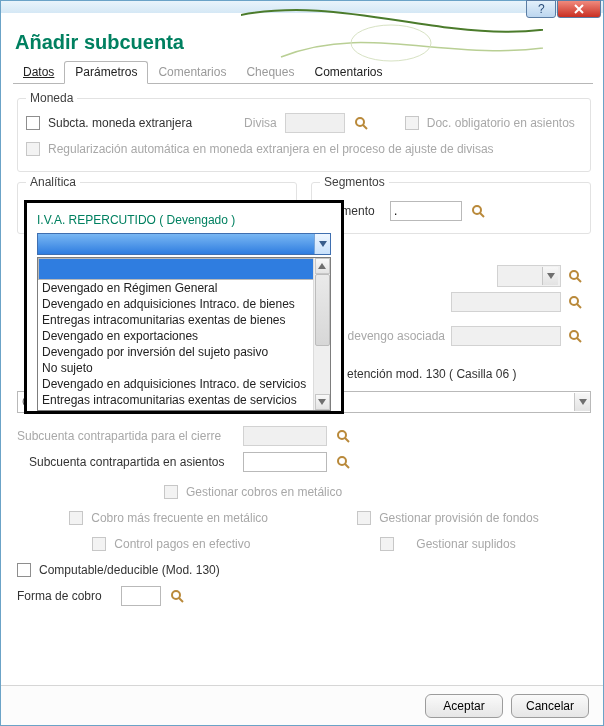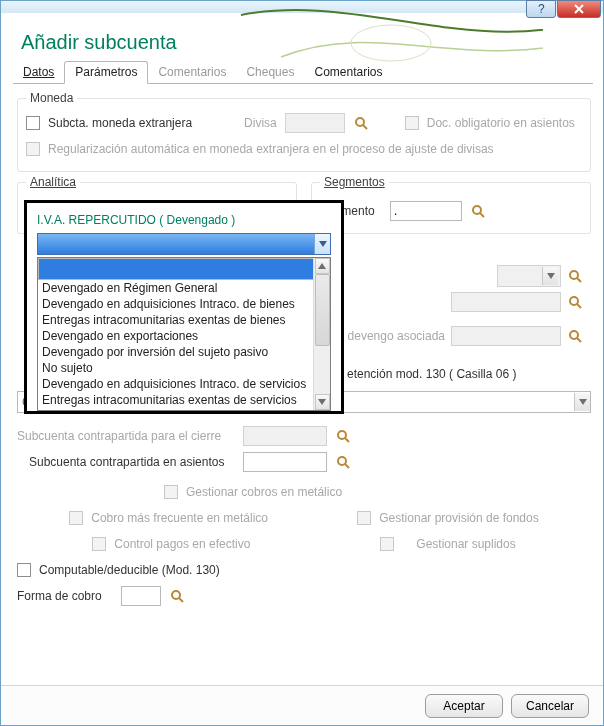--- a/index.html
+++ b/index.html
@@ -6,21 +6,21 @@
 body { margin: 0; background: #fff; }
 .window { width: 604px; height: 726px; border: 1px solid #6ba3c7; position: relative; background: #fff; }
 .titlebar { height: 12px; background: linear-gradient(#e9f4fb, #d5e8f5); position: relative; }
 .titlebtns { position: absolute; right: 2px; top: -1px; display: flex; }
 .titlebtn { width: 30px; height: 18px; border: 1px solid #5a7da4; border-radius: 0 0 3px 3px; display: flex; align-items: center; justify-content: center; margin-left: 1px; background: linear-gradient(#e3f0fb, #bcd6ef); }
 .titlebtn.close { width: 44px; background: linear-gradient(#f08a7d, #c82f23); color: #fff; }
 .titlebtn svg { display: block; }
 
 .deco { position: absolute; top: 6px; left: 240px; right: 60px; height: 60px; overflow: hidden; pointer-events: none; }
 
-.heading { color: #008060; font-size: 20px; font-weight: 400; padding: 18px 0 4px 20px; }
+.heading { color: #008060; font-size: 20px; font-weight: 700; padding: 18px 0 4px 14px; }
 
 .tabs { display: flex; align-items: flex-end; border-bottom: 1px solid #b7b7b7; margin: 4px 10px 0 12px; height: 22px; }
 .tab { padding: 3px 10px 4px; color: #9a9a9a; cursor: default; position: relative; }
 .tab u { text-decoration: underline; }
 .tab.hot { color: #222; }
 .tab.active { color: #222; border: 1px solid #b7b7b7; border-bottom: 1px solid #fff; background: #fff; border-radius: 3px 3px 0 0; margin-bottom: -1px; }
 
 .pane { padding: 4px 12px 10px 16px; position: relative; }
 
 .group { border-top: 1px solid #e2e2e2; border-left: 1px solid #e2e2e2; border-right: 1px solid #e2e2e2; border-bottom: 1px solid #e2e2e2; border-radius: 3px; padding: 10px 8px 8px; margin-top: 10px; position: relative; }
@@ -38,21 +38,21 @@
 .txt.dis { background: #f0f0f0; border-color: #d2d2d2; }
 .sel { height: 22px; border: 1px solid #b9b9b9; background: #fff; }
 .sel.dis { background: #f0f0f0; border-color: #d2d2d2; }
 .sel.btnlook { display: flex; align-items: center; justify-content: flex-end; padding-right: 2px; }
 .dda { width: 16px; height: 18px; background: linear-gradient(#f7f7f7,#e3e3e3); border-left: 1px solid #c7c7c7; display: flex; align-items: center; justify-content: center; }
 .mag { width: 16px; height: 16px; display: inline-flex; align-items: center; justify-content: center; }
 .mag svg { display: block; }
 
 .twoarea { display: flex; gap: 14px; margin-top: 10px; }
 .twoarea .half { flex: 1 1 50%; position: relative; border: 1px solid #e2e2e2; border-radius: 3px; padding: 14px 8px 8px; }
-.twoarea .half .legend { top: -8px; text-decoration: underline; }
+.twoarea .half .legend { top: -8px; }
 
 .ivabox { position: absolute; left: 23px; top: 199px; width: 320px; border: 3px solid #000; background: #fff; z-index: 20; padding: 10px 10px 0 10px; }
 .ivabox .ivatitle { color: #008060; margin-bottom: 6px; }
 .combo { height: 22px; border: 1px solid #3f6fb0; background: linear-gradient(#79b7f3,#2f7de0); position: relative; }
 .combo .dda { position: absolute; right: 0; top: 0; height: 20px; background: linear-gradient(#eef6ff,#c9e1fb); border-left: 1px solid #7ba7d9; }
 .droplist { margin-top: 2px; border: 1px solid #7d7d7d; max-height: 154px; overflow: hidden; position: relative; background: #fff; }
 .optlist { overflow: hidden; }
 .opt { padding: 1px 4px; white-space: nowrap; color: #222; }
 .opt.sel { background: #2f7de0; color: #fff; }
 .vscr { position: absolute; right: 0; top: 0; bottom: 0; width: 17px; background: #efefef; border-left: 1px solid #dcdcdc; display: flex; flex-direction: column; align-items: center; }

